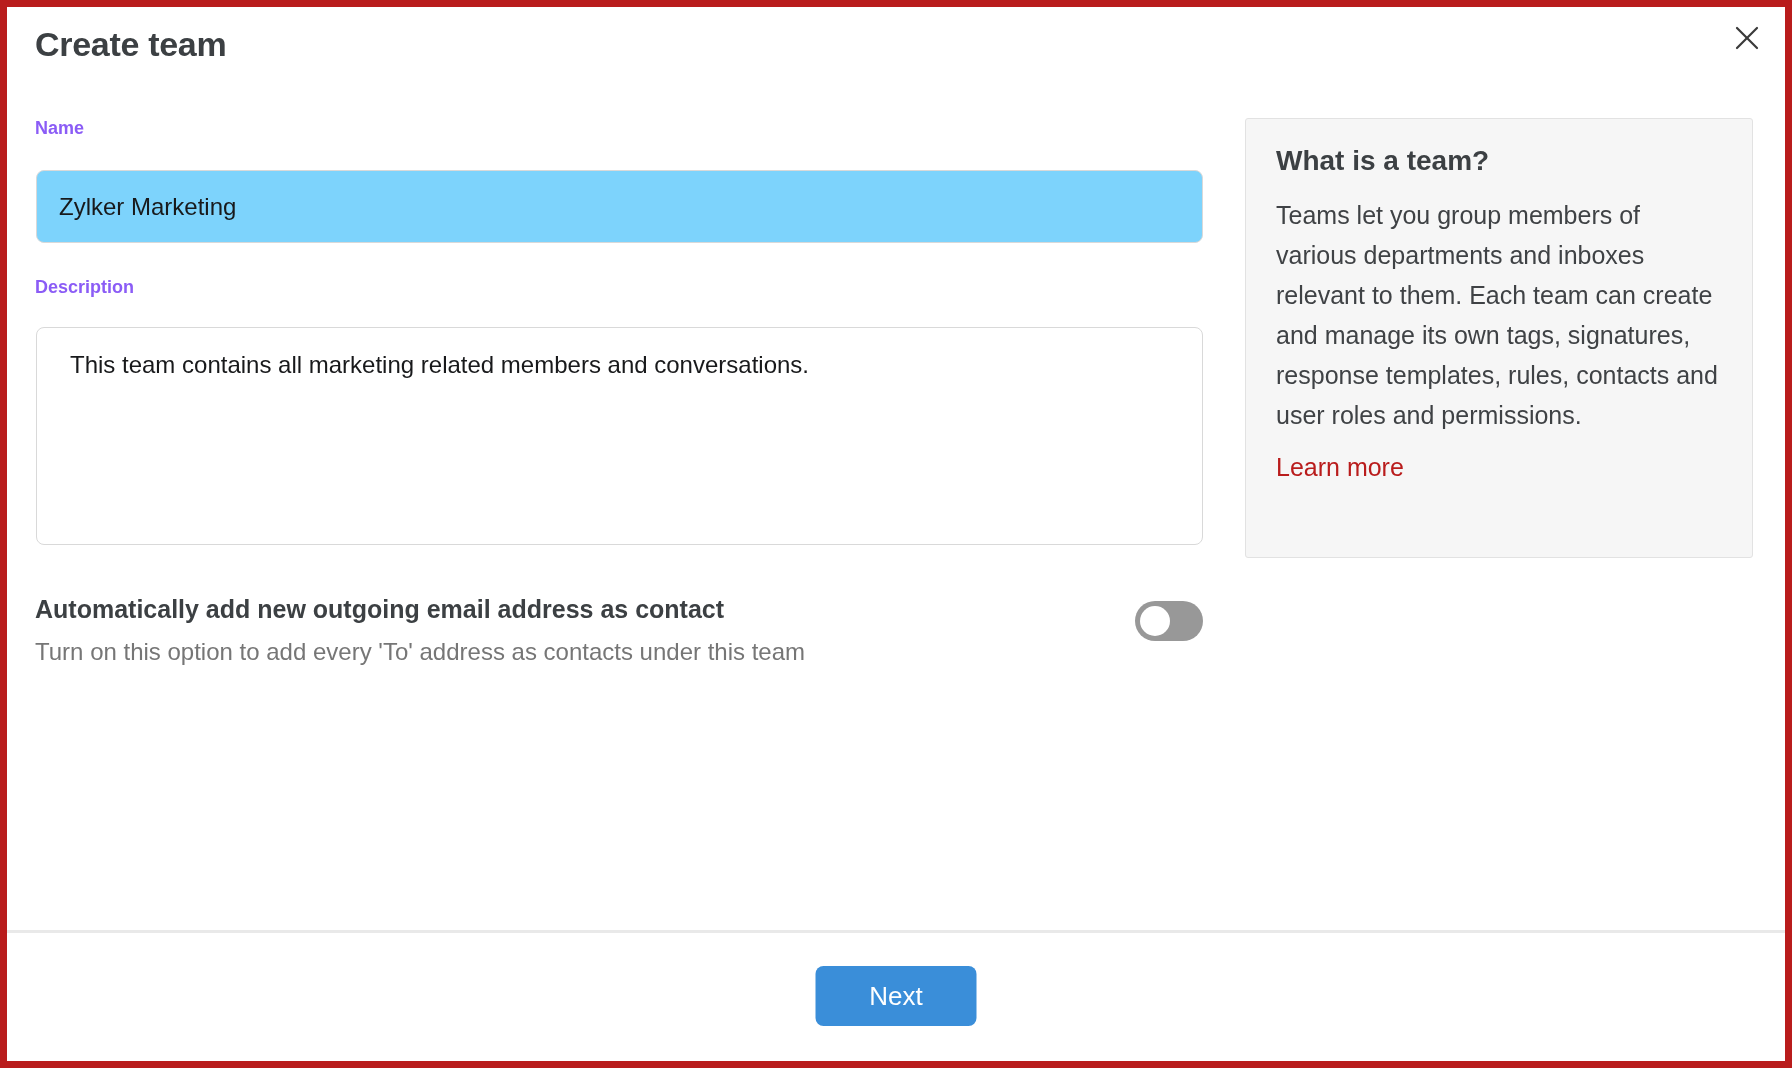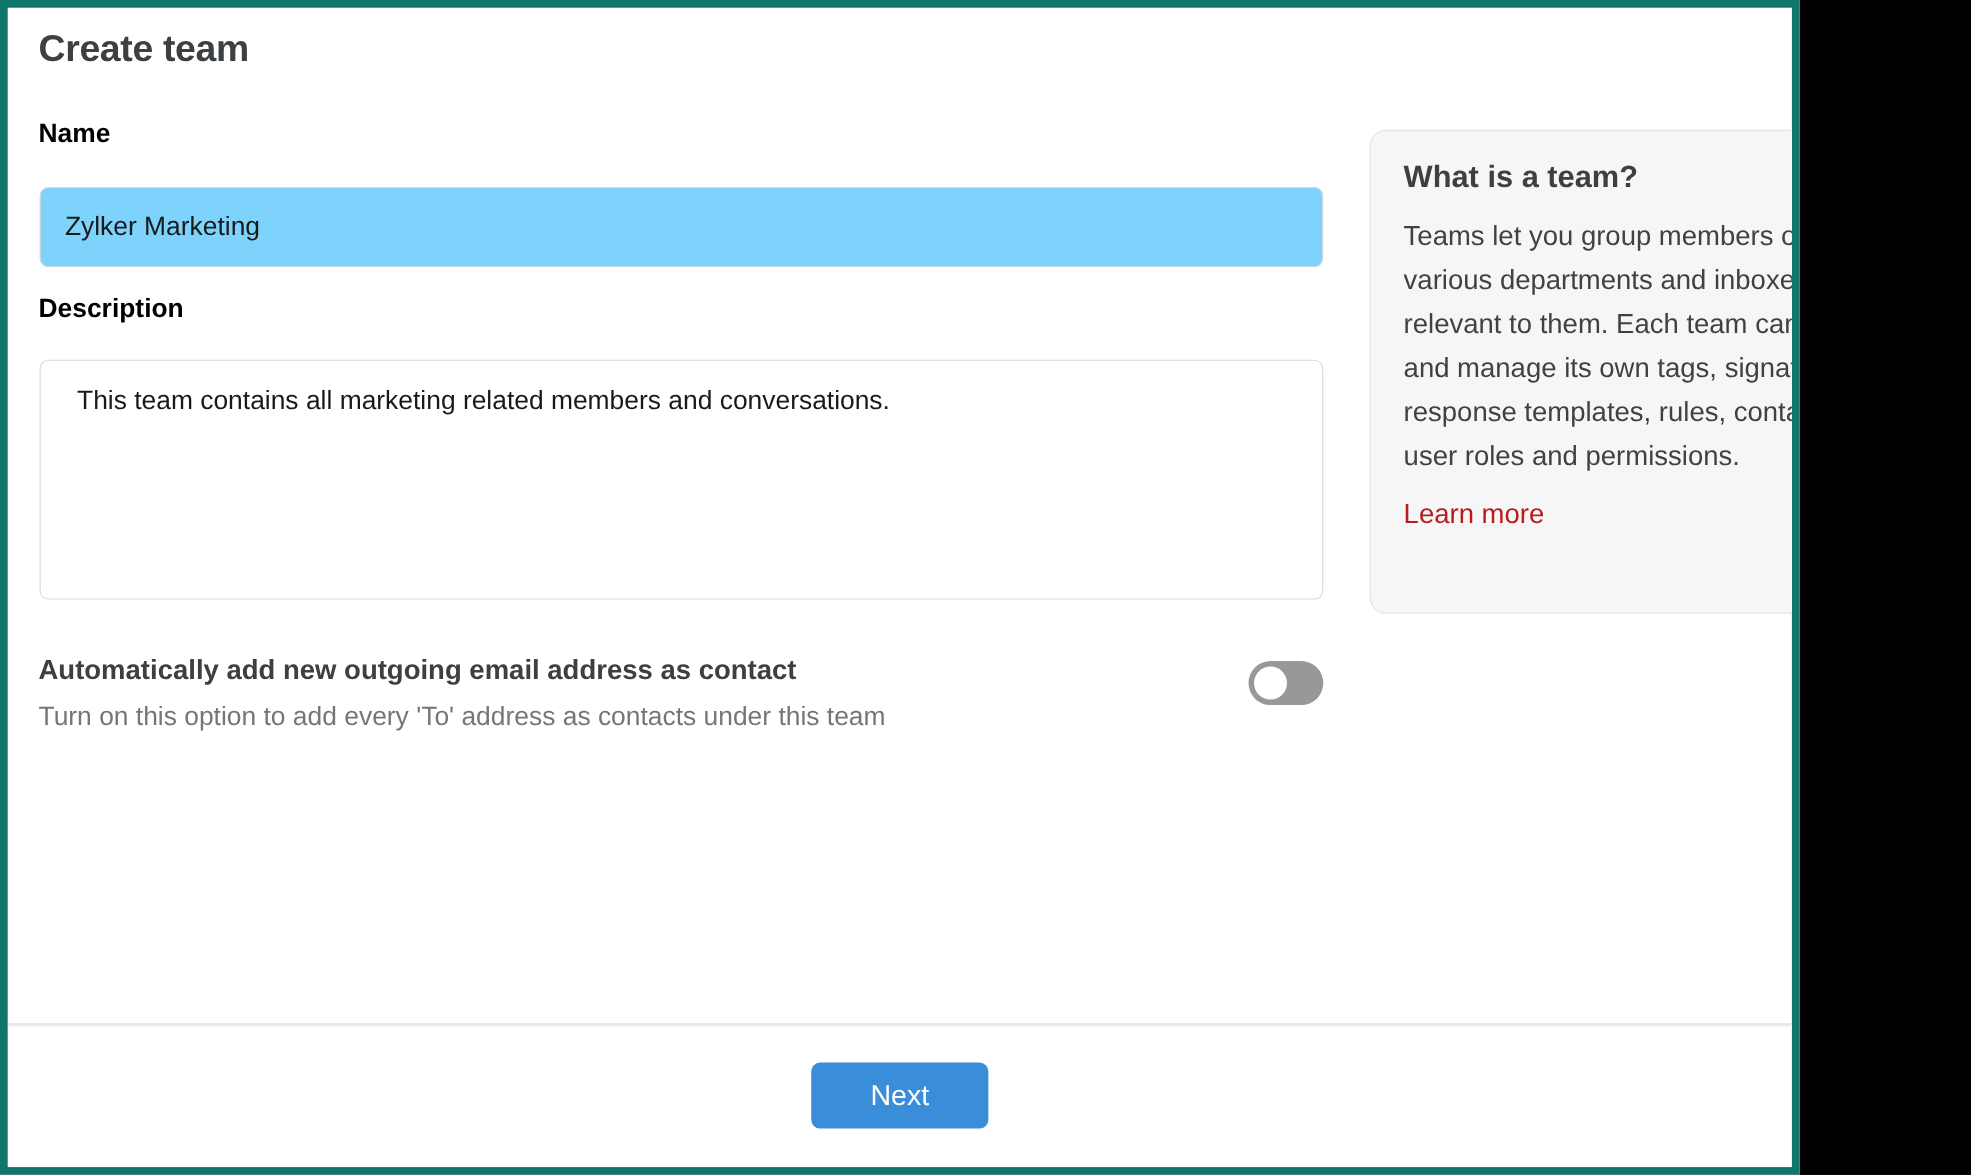--- a/index.html
+++ b/index.html
@@ -1,23 +1,23 @@
 <!DOCTYPE html>
 <html><head>
 <meta charset="utf-8">
 <style>
   * { margin: 0; padding: 0; box-sizing: border-box; }
   html, body { background: #000; }
   body { font-family: "Liberation Sans", sans-serif; }
 
   .frame {
     position: relative;
-    width: 1636px;
+    width: 1792px;
     height: 1068px;
-    border: 7px solid #0f766e;
+    border: 7px solid #b91c1c;
     background: #fff;
     overflow: hidden;
   }
 
   .dialog-title {
     position: absolute;
     left: 28px; top: 18px;
     font-size: 34px;
     font-weight: bold;
     color: #3c4043;
@@ -30,23 +30,24 @@
     width: 30px; height: 30px;
     display: flex; align-items: center; justify-content: center;
     cursor: pointer;
     background: transparent;
     border: none;
   }
 
   .field-label {
     position: absolute;
     left: 28px;
-    font-size: 24px;
-    font-weight: bold;
-    color: #000000;
+    font-size: 18px;
+    font-weight: bold;
+    color: #8b5cf6;
+    margin-top: 10px;
   }
   .label-name { top: 101px; }
   .label-description { top: 260px; }
 
   .text-input {
     position: absolute;
     left: 29px; top: 163px;
     width: 1167px; height: 73px;
     border: 1.5px solid #d9d9d9;
     border-radius: 8px;
@@ -104,21 +105,21 @@
     background: #fff;
     border-radius: 50%;
   }
 
   .info-panel {
     position: absolute;
     left: 1238px; top: 111px;
     width: 508px; height: 440px;
     background: #f6f6f6;
     border: 1px solid #e2e2e2;
-    border-radius: 15px;
+    border-radius: 3px;
     padding: 26px 30px;
   }
   .info-panel h2 {
     font-size: 28px;
     font-weight: bold;
     color: #3c4043;
     margin-bottom: 18px;
   }
   .info-panel p {
     font-size: 25px;

